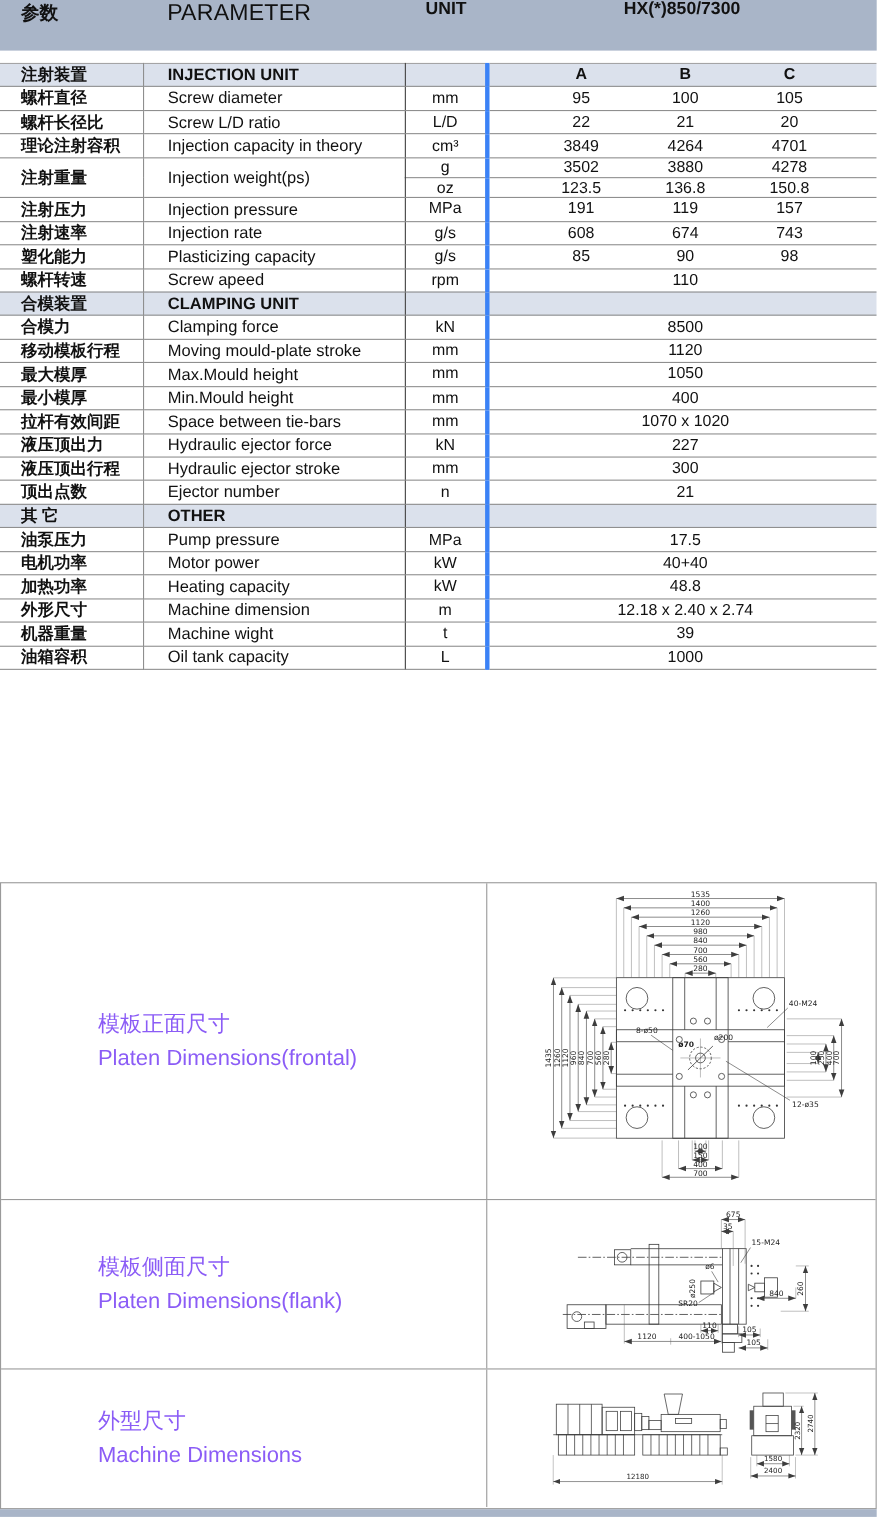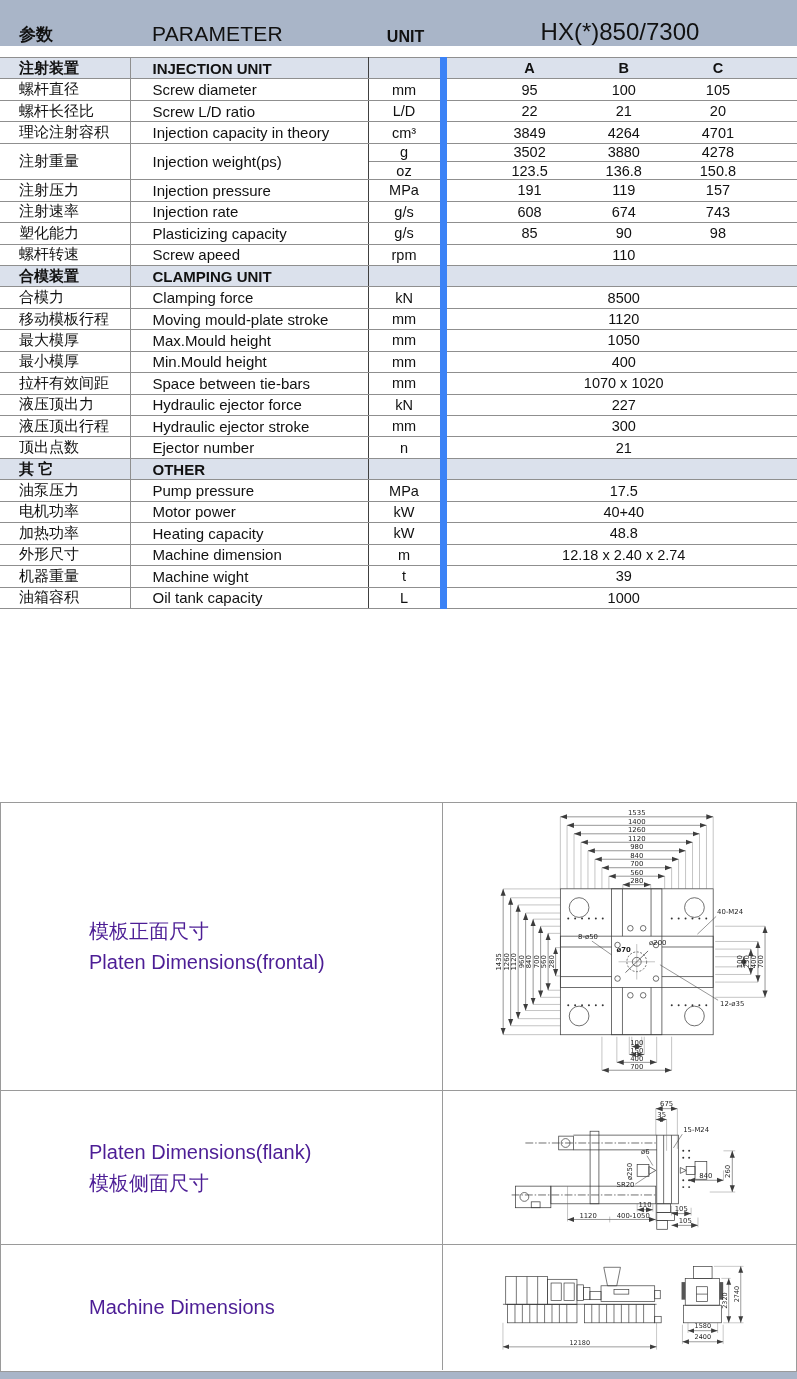--- a/index.html
+++ b/index.html
@@ -2,49 +2,49 @@
 <html><head>
 <meta charset="utf-8">
 <style>
   *{box-sizing:border-box;margin:0;padding:0}
   html,body{background:#fff}
   body{position:relative;width:797px;height:1379px;overflow:hidden;
        font-family:"Liberation Sans",sans-serif;color:#111}
 
   
   .hdr{position:absolute;top:0;left:0;width:797px;height:46px;background:#a9b5c8;
-       display:flex;align-items:flex-end}
+       display:flex;align-items:flex-start}
   .hdr .c1{width:130px;padding-left:19px;font-weight:bold;font-size:17px}
   .hdr .c2{width:238px;padding-left:22px;font-weight:normal;font-size:21px;letter-spacing:.2px}
   .hdr .c3{width:75px;text-align:center;font-weight:bold;font-size:16px}
-  .hdr .c4{flex:1;text-align:center;font-weight:normal;font-size:24px}
+  .hdr .c4{flex:1;text-align:center;font-weight:bold;font-size:16px}
 
   
   .tablewrap{position:absolute;top:57px;left:0;width:797px;height:745px;overflow:hidden}
   table{width:797px;height:552px;border-collapse:collapse;table-layout:fixed}
   td{border-top:1px solid #8f8f8f;border-bottom:1px solid #8f8f8f;padding:0;
      font-size:15px;vertical-align:middle}
-  td.cn{border-right:1px solid #8f8f8f;padding-left:19px;font-weight:normal}
+  td.cn{border-right:1px solid #8f8f8f;padding-left:19px;font-weight:bold}
   td.en{border-right:1px solid #404040;padding-left:22px}
-  td.unit{border-right:7px solid #3b82f6;text-align:center;font-size:14.5px}
+  td.unit{border-right:4px solid #3b82f6;text-align:center;font-size:14.5px}
   td.vals{font-size:14.5px}
   .abc{display:flex;padding:0 32px 0 36px}
   .abc span{flex:1;text-align:center}
   tr.sec td{background:#dbe1ec;font-weight:bold}
   tr.sec .abc span{font-weight:600}
   td.vspan{text-align:center;padding:0 32px 0 36px}
 
   
   .diagrams{position:absolute;top:802px;left:0;width:797px;height:570px;
             border:1px solid #9a9a9a;background:#fff}
   .drow{display:flex;border-bottom:1px solid #9a9a9a}
   .drow.last{border-bottom:none}
   .r1{height:288px}.r2{height:154px}.r3{height:125px}
   .dlabel{width:442px;border-right:1px solid #9a9a9a;display:flex;flex-direction:column;
-          justify-content:center;padding-left:88px;font-size:20px;line-height:1.55;color:#4c1d95}
+          justify-content:center;padding-left:88px;font-size:20px;line-height:1.55;color:#8b5cf6}
   .dfig{flex:1;display:flex;align-items:center;justify-content:center;overflow:hidden}
 
   
   .draw line,.draw rect,.draw circle,.draw polygon,.draw polyline,.draw path{
       stroke:#3d3d3d;stroke-width:.75;fill:none}
   .dim line{stroke:#3d3d3d;stroke-width:.55;fill:none}
   .thin{stroke:#6a6a6a !important;stroke-width:.4 !important}
   .cl{stroke-dasharray:8 2 1.5 2}
   .dash{stroke-dasharray:2 1.6}
   .dot{fill:#333 !important;stroke:none !important}
@@ -472,22 +472,22 @@
           <text x="175" y="150" font-size="8" font-weight="bold">ø70</text>
           <text x="208" y="143" font-size="6.5">ø200</text>
           <text x="280" y="205" font-size="8.5">12-ø35</text>
         </g>
       </svg>
     </div>
   </div>
 
   <div class="drow r2">
     <div class="dlabel">
+      <span>模板侧面尺寸</span>
       <span>Platen Dimensions(flank)</span>
-      <span>模板侧面尺寸</span>
     </div>
     <div class="dfig">
       <svg width="352" height="152" viewBox="0 0 357 155">
         <defs>
           <marker id="ka" markerWidth="8" markerHeight="8" refX="7" refY="4" orient="auto-start-reverse" markerUnits="userSpaceOnUse">
             <path d="M0,1.4 L7,4 L0,6.6 Z" fill="#3d3d3d"></path>
           </marker>
         </defs>
         <g class="draw">
           <line x1="82" y1="52" x2="215" y2="52" class="cl"></line>
@@ -560,20 +560,21 @@
           <line x1="231" y1="136" x2="258" y2="136" marker-start="url(#ka)" marker-end="url(#ka)"></line>
           <line x1="258" y1="128" x2="258" y2="138" class="thin"></line>
           <text x="245" y="133.5" text-anchor="middle">105</text>
         </g>
       </svg>
     </div>
   </div>
 
   <div class="drow r3 last">
     <div class="dlabel">
+      <span>外型尺寸</span>
       <span>Machine Dimensions</span>
     </div>
     <div class="dfig">
       <svg width="340" height="124" viewBox="0 0 357 134">
         <defs>
           <marker id="ma" markerWidth="8" markerHeight="8" refX="7" refY="4" orient="auto-start-reverse" markerUnits="userSpaceOnUse">
             <path d="M0,1.4 L7,4 L0,6.6 Z" fill="#3d3d3d"></path>
           </marker>
         </defs>
         <g class="draw">

